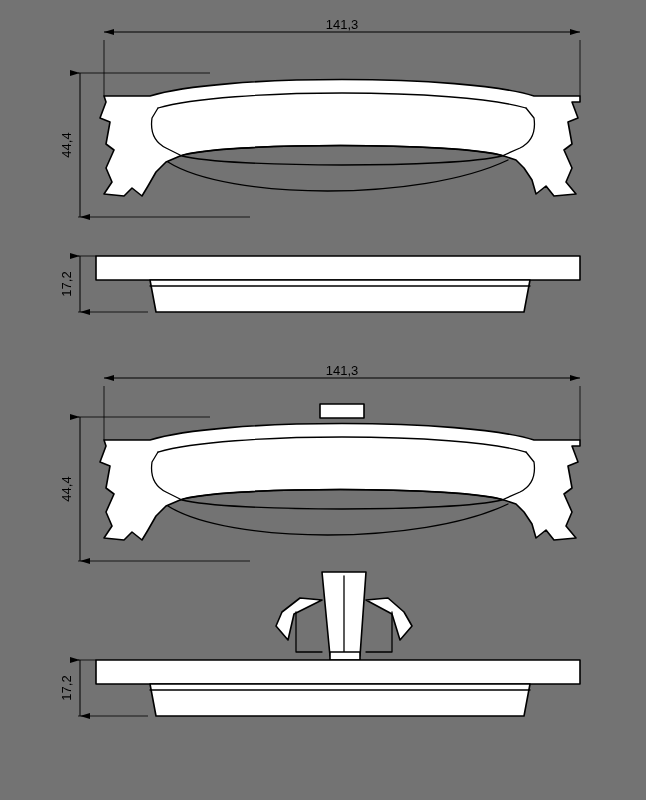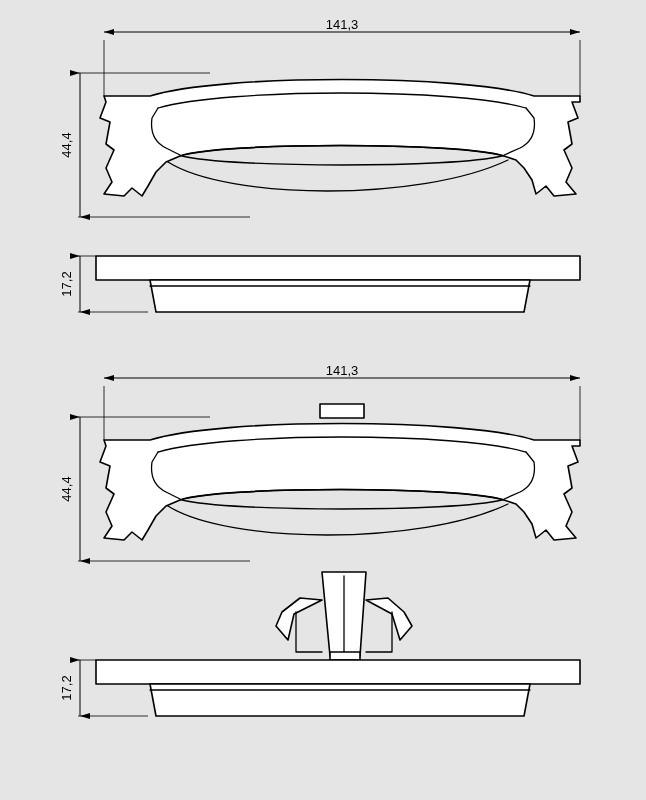--- a/index.html
+++ b/index.html
@@ -10,21 +10,21 @@
   body {
     width: 646px;
     height: 800px;
     font-family: "Liberation Sans", sans-serif;
     overflow: hidden;
   }
   #stage {
     position: relative;
     width: 646px;
     height: 800px;
-    background: #e5e5e5;
+    background: #737373;
   }
   svg.drawing {
     position: absolute;
     left: 0;
     top: 0;
     width: 646px;
     height: 800px;
   }
   .dimtext {
     font-family: "Liberation Sans", sans-serif;

